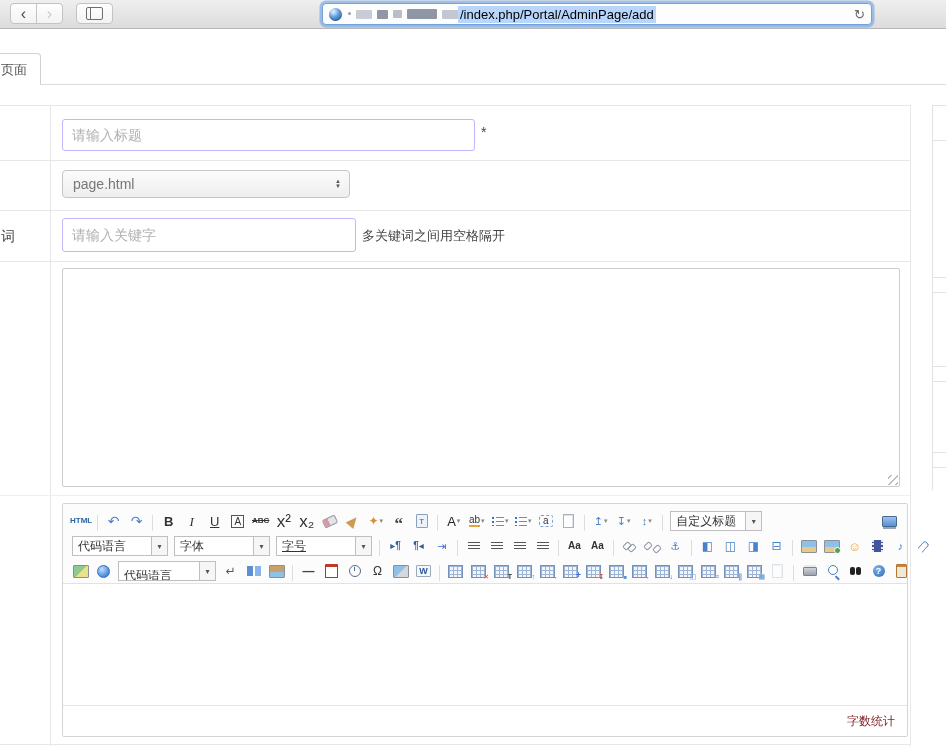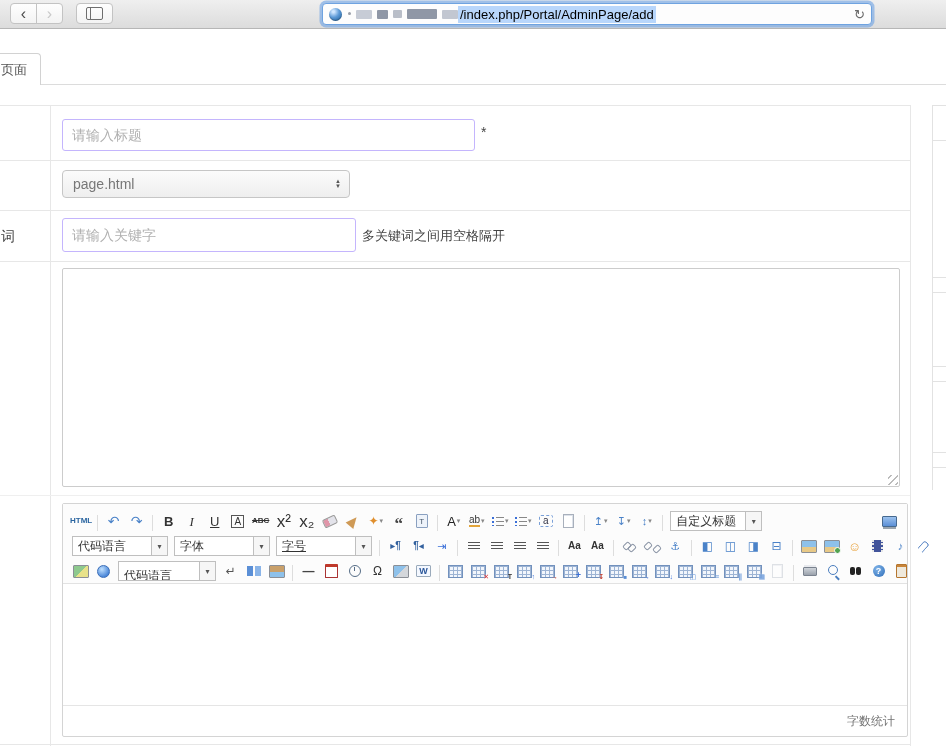--- a/index.html
+++ b/index.html
@@ -180,21 +180,21 @@
   .ic-help::before{content:"?";width:12px;height:12px;border-radius:50%;color:#fff;font-size:9px;font-weight:700;
       background:radial-gradient(circle at 35% 30%,#7db2e8,#2f6db8);display:flex;align-items:center;justify-content:center;}
   .ic-tpl::before{content:"";width:9px;height:12px;background:#efe9dc;border:1px solid #b5762f;
       box-shadow:inset 0 2px 0 #c9853a;border-radius:1px;}
 
   .econtent{flex:1;background:#fff;}
   .statusbar{height:30px;border-top:1px solid #e5e5e5;display:flex;align-items:stretch;font-size:12px;}
   .statusbar .path{width:52%;display:flex;align-items:center;padding-left:10px;color:#555;
       border-right:1px solid #e5e5e5;box-sizing:border-box;}
   .statusbar .wc{flex:1;display:flex;align-items:center;justify-content:flex-end;
-      padding-right:12px;color:#737373;font-family:Liberation Mono, monospace;}
+      padding-right:12px;color:#7f1d1d;font-family:Liberation Mono, monospace;}
 </style>
 </head>
 <body>
 
 <div class="screen">
 
   <div class="chrome">
     <div class="navgroup">
       <div class="cbtn back">‹</div>
       <div class="cbtn fwd">›</div>

